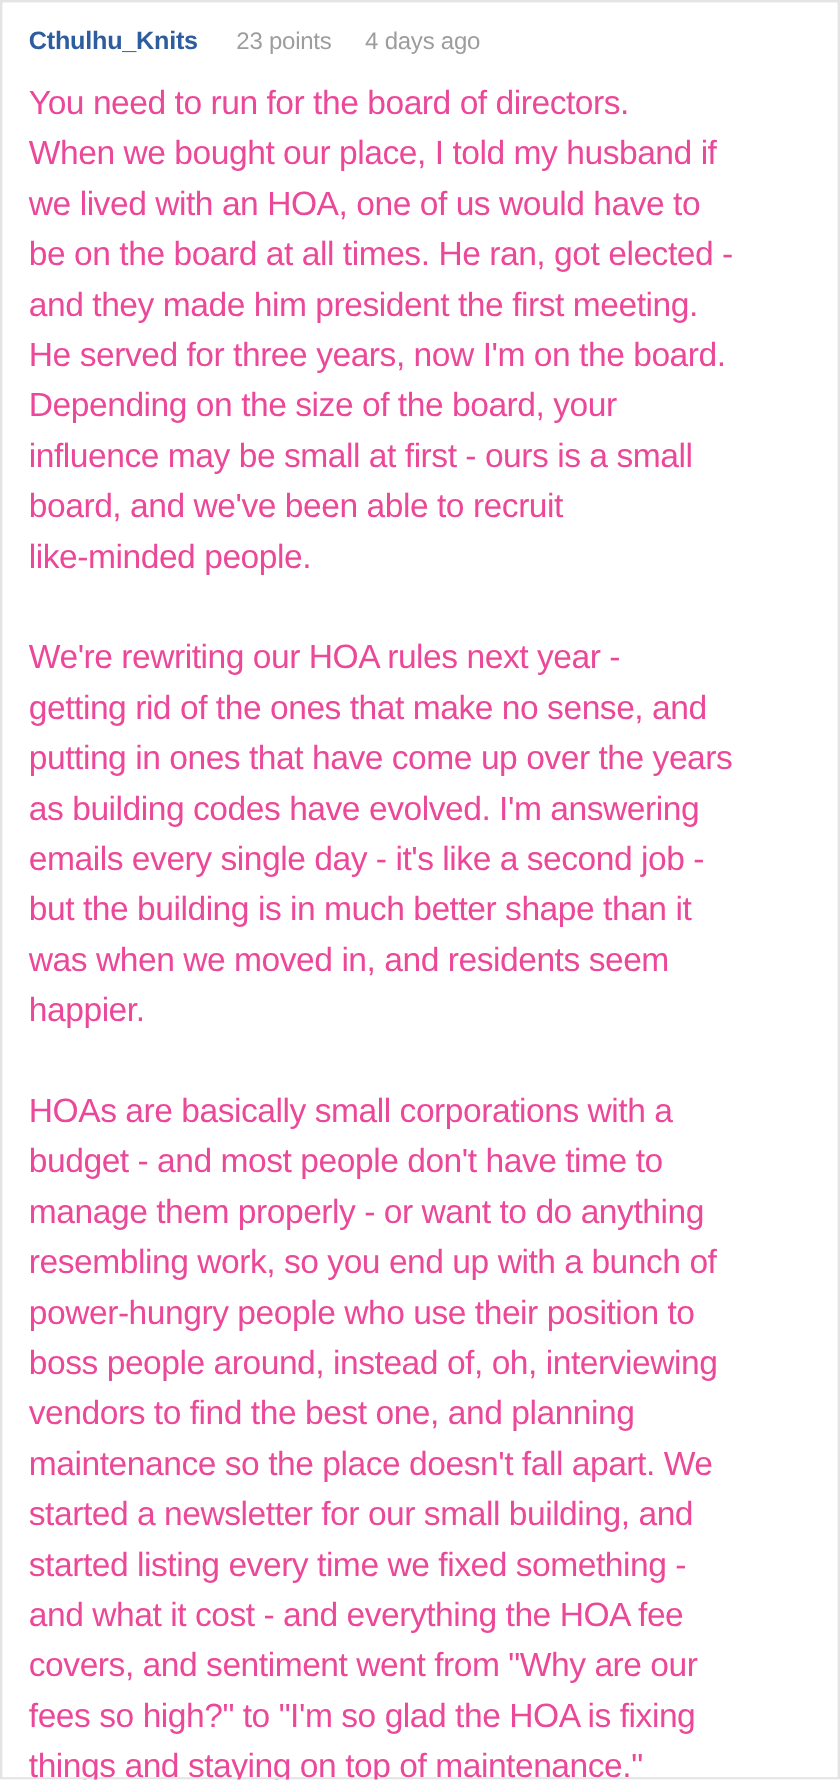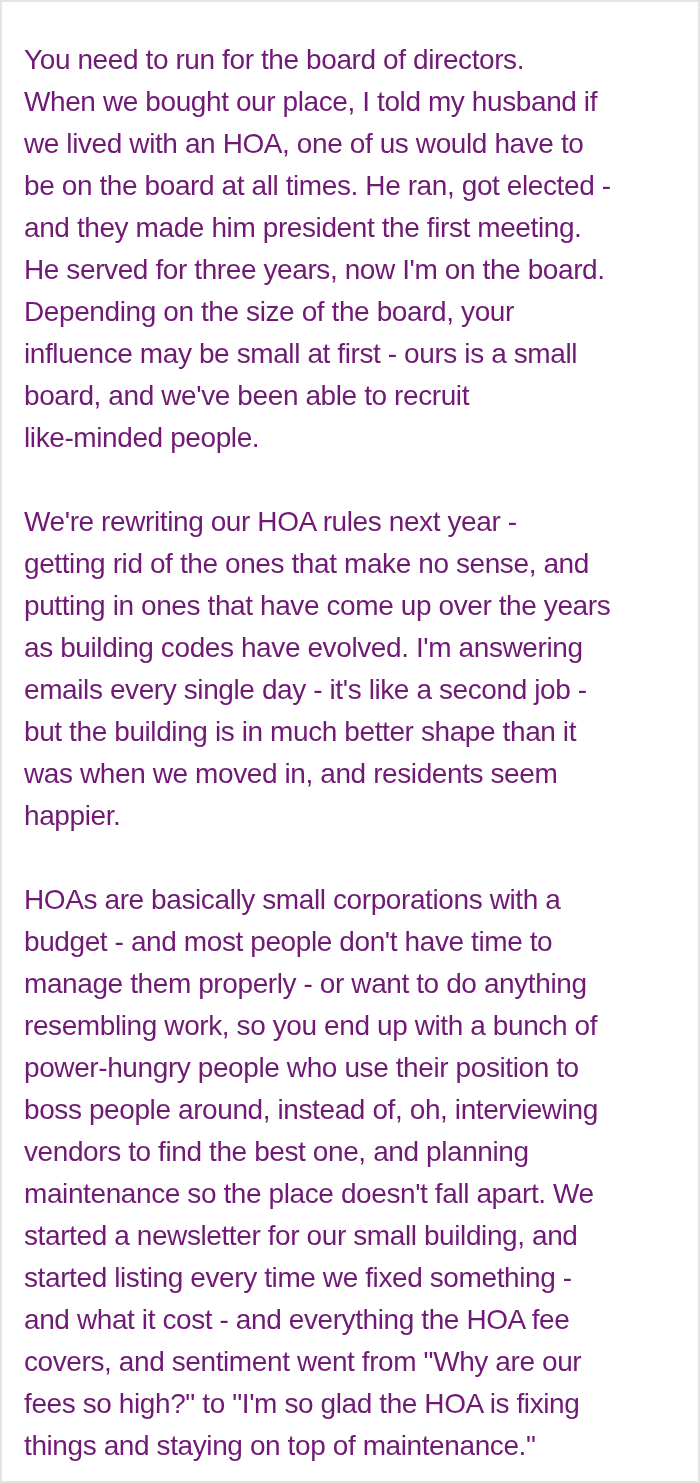--- a/index.html
+++ b/index.html
@@ -38,31 +38,36 @@
     letter-spacing: -0.2px;
   }
   .points { margin-left: 32px; }
   .age { margin-left: 28px; }
   .comment-body {
     margin-top: 4px;
   }
   .comment-body p {
     font-size: 28px;
     line-height: 42px;
-    color: #701a75;
+    color: #ec4899;
     letter-spacing: -0.4px;
     white-space: pre-line;
     margin: 17px 0 42px 0;
   }
   .comment-body p:last-child { margin-bottom: 0; }
 </style>
 </head>
 <body>
 
 <div class="comment-card">
+  <div class="comment-header">
+    <a class="author">Cthulhu_Knits</a>
+    <span class="meta points">23 points</span>
+    <span class="meta age">4 days ago</span>
+  </div>
   <div class="comment-body">
     <p>You need to run for the board of directors.
 When we bought our place, I told my husband if
 we lived with an HOA, one of us would have to
 be on the board at all times. He ran, got elected -
 and they made him president the first meeting.
 He served for three years, now I'm on the board.
 Depending on the size of the board, your
 influence may be small at first - ours is a small
 board, and we've been able to recruit

